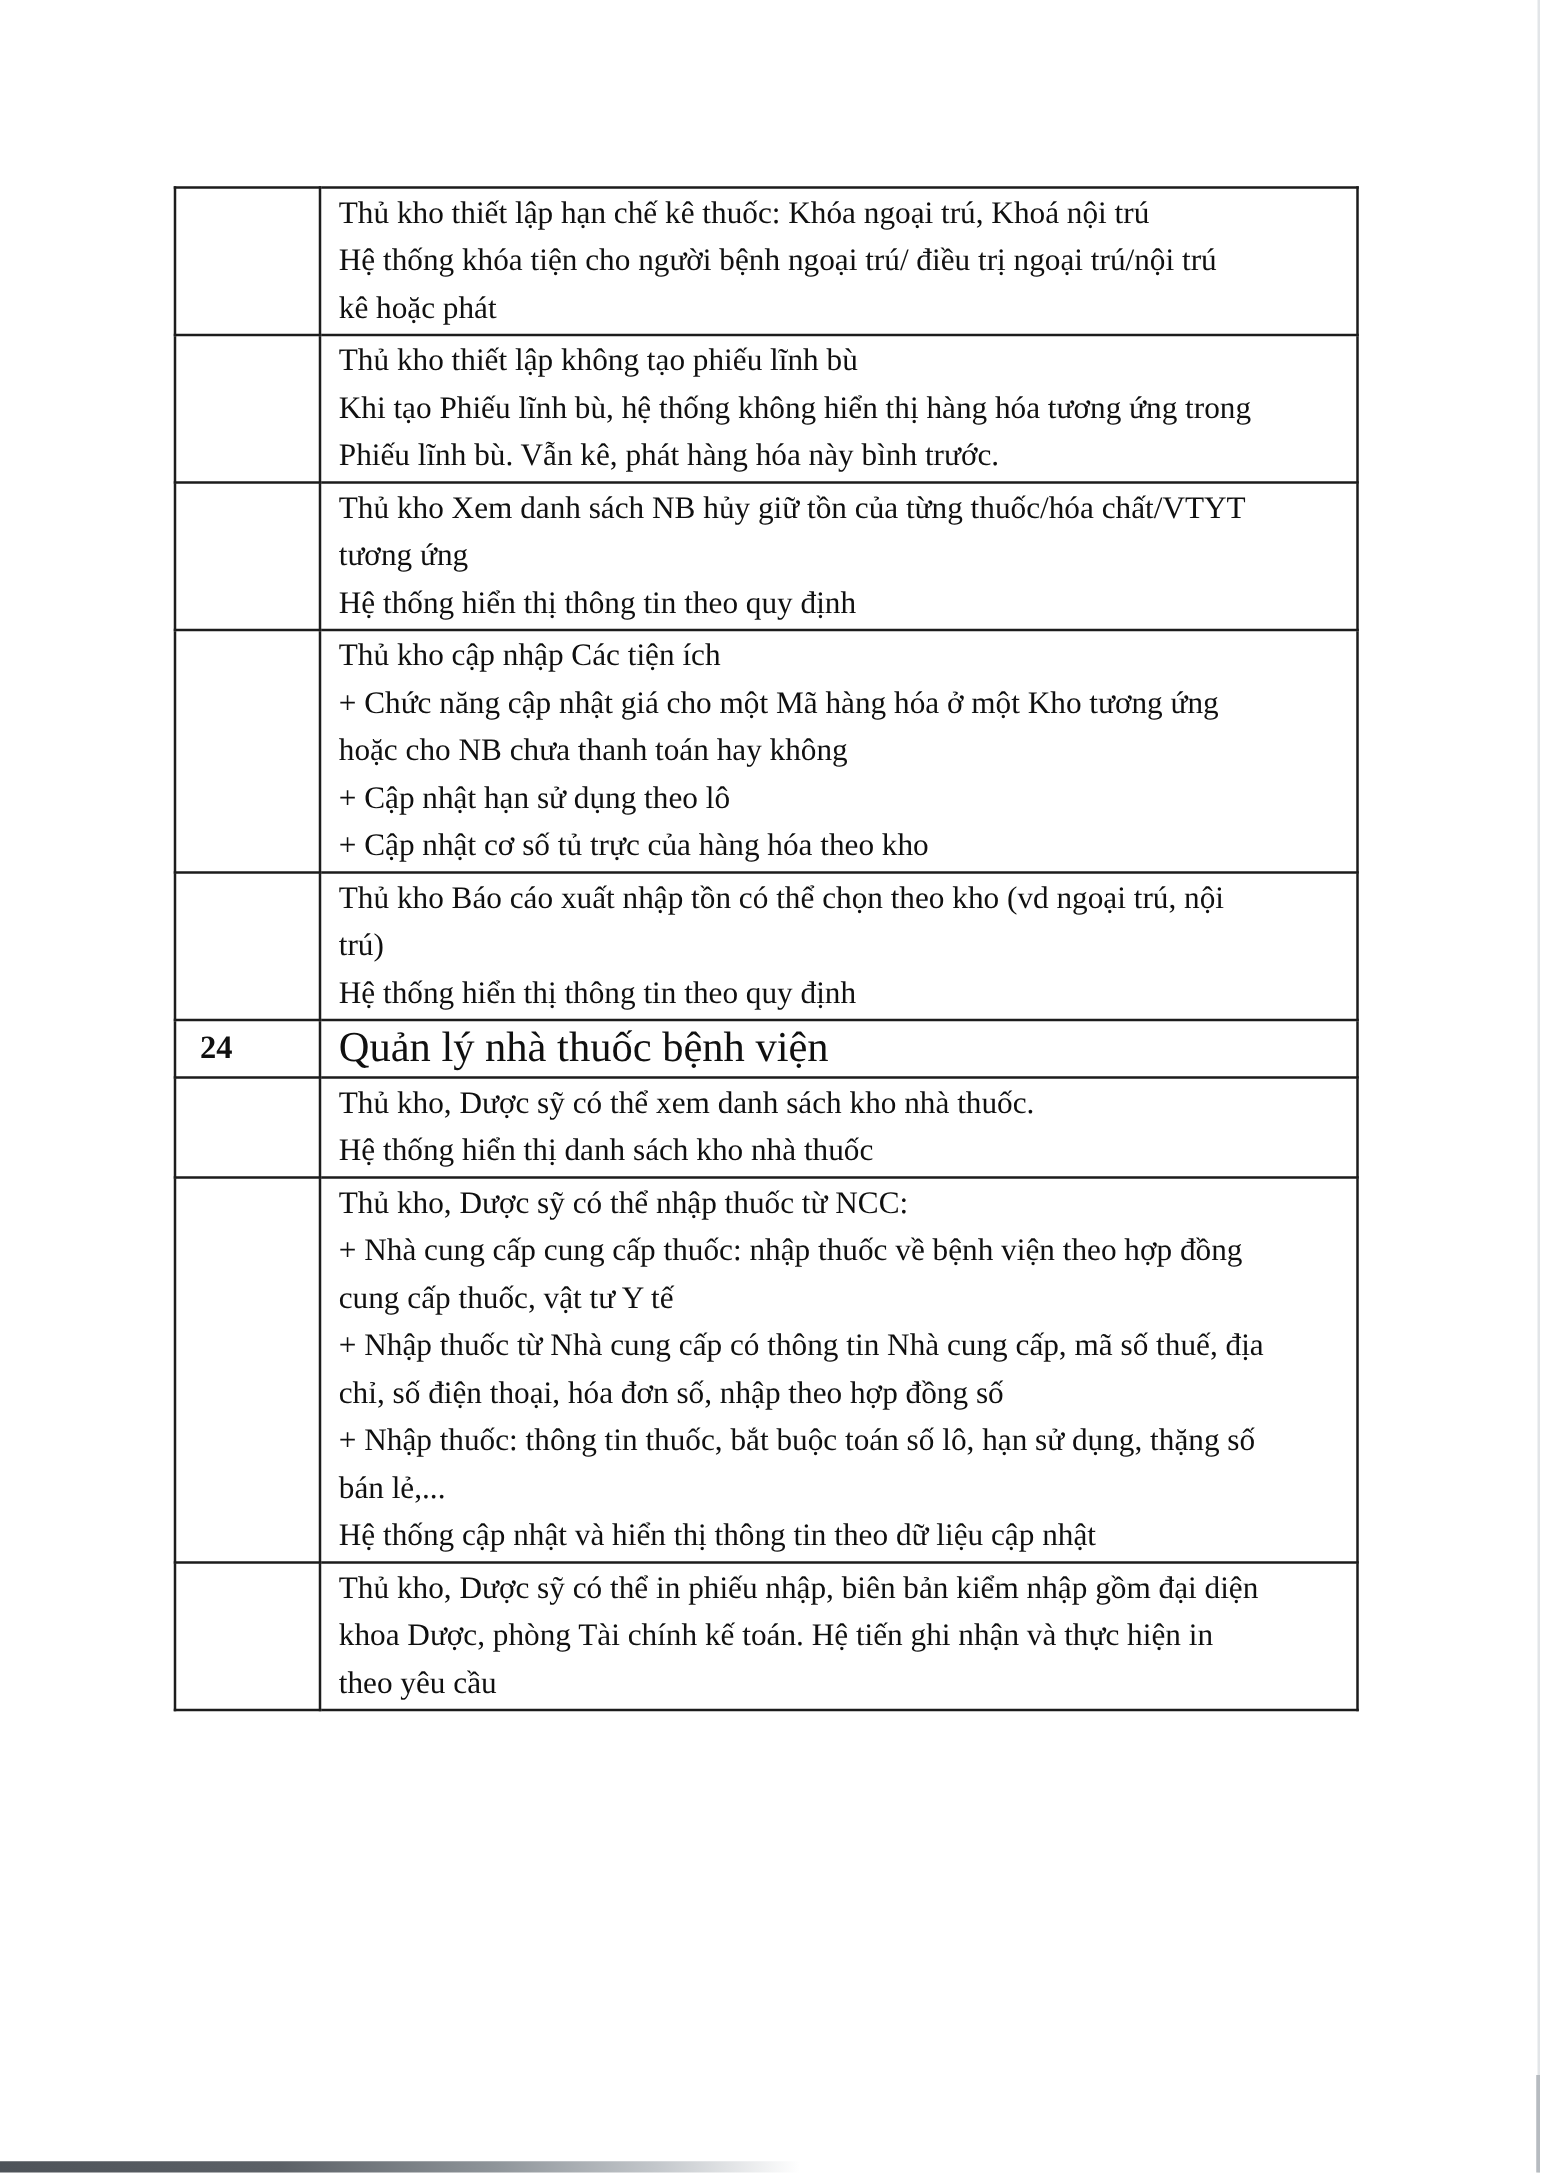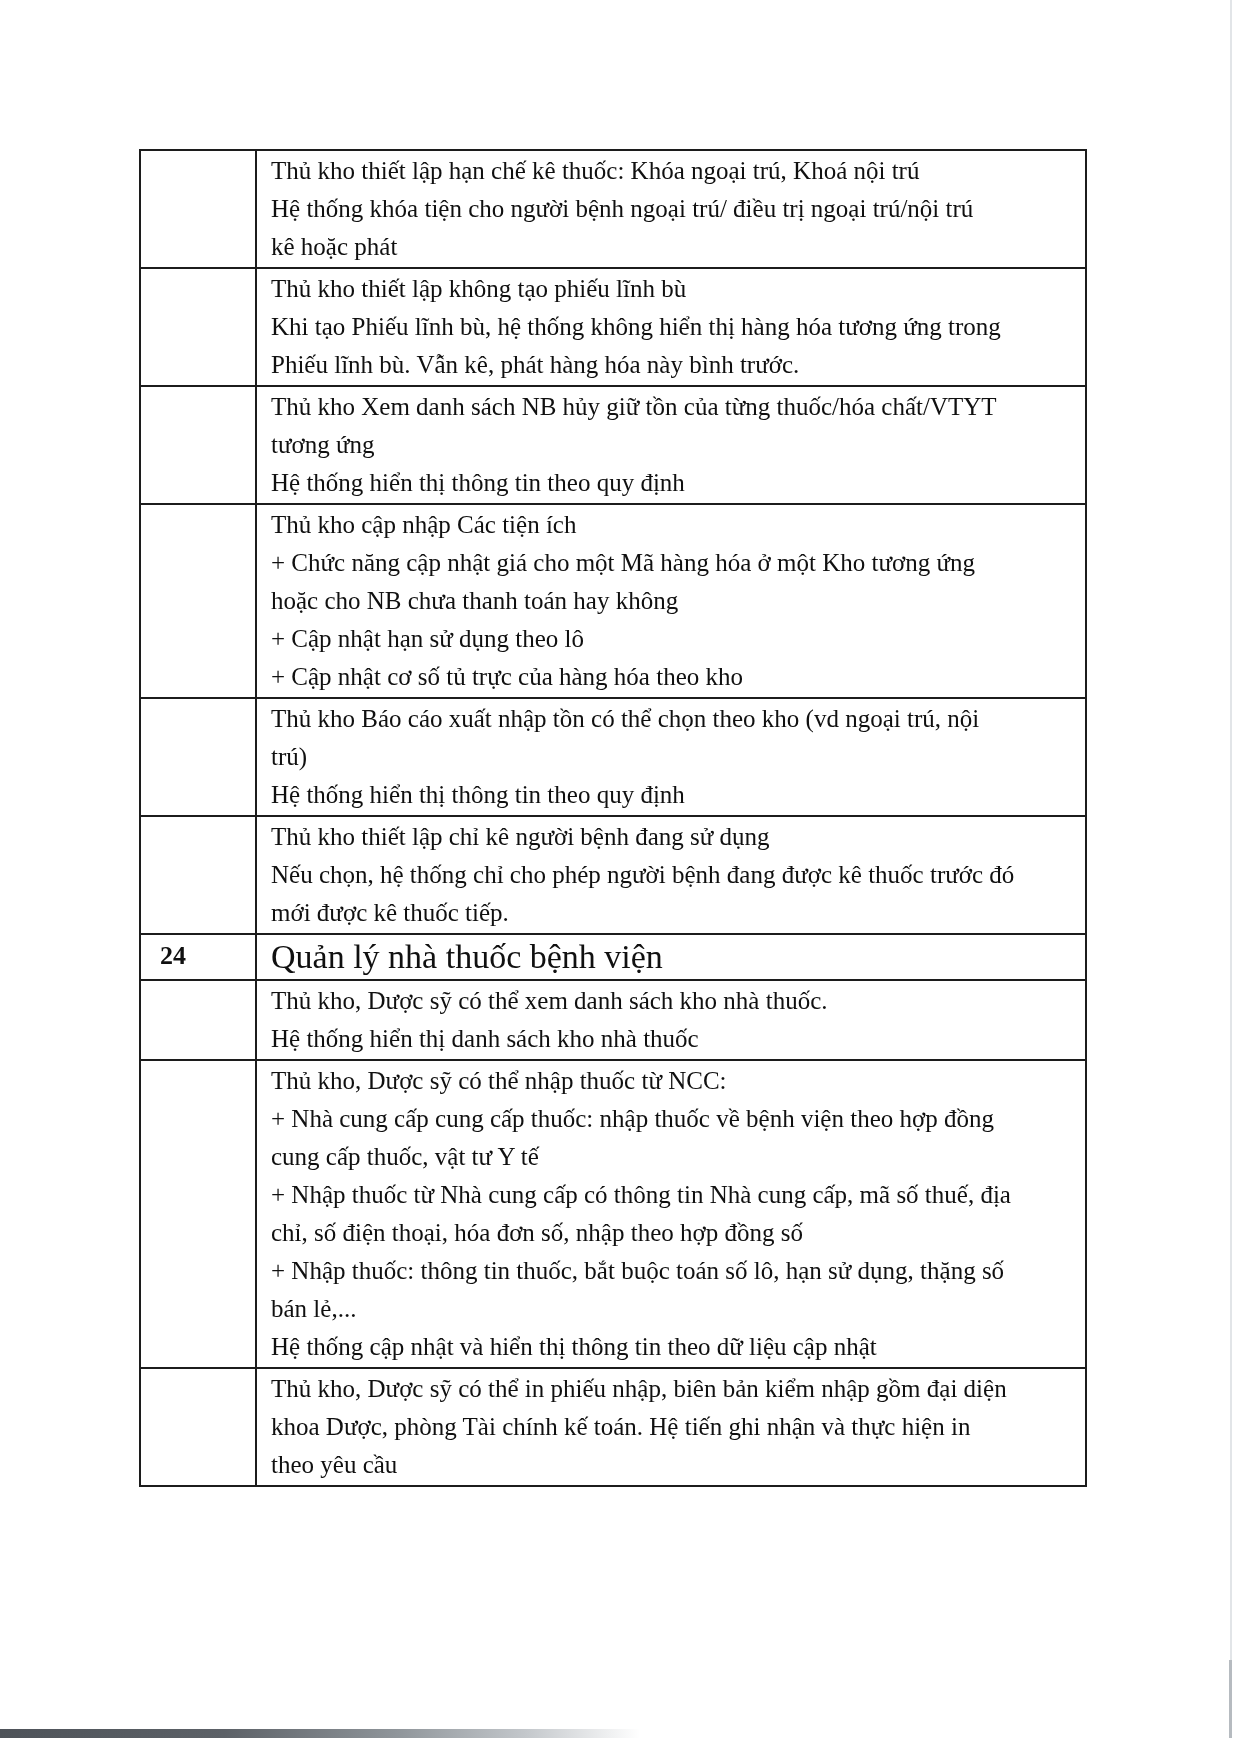--- a/index.html
+++ b/index.html
@@ -127,28 +127,20 @@
         </td>
       </tr>
       <tr>
         <td class="num"></td>
         <td class="content">
           <div class="text-line">Thủ kho Báo cáo xuất nhập tồn có thể chọn theo kho (vd ngoại trú, nội</div>
           <div class="text-line">trú)</div>
           <div class="text-line">Hệ thống hiển thị thông tin theo quy định</div>
         </td>
       </tr>
-      <tr>
-        <td class="num"></td>
-        <td class="content">
-          <div class="text-line">Thủ kho thiết lập chỉ kê người bệnh đang sử dụng</div>
-          <div class="text-line">Nếu chọn, hệ thống chỉ cho phép người bệnh đang được kê thuốc trước đó</div>
-          <div class="text-line">mới được kê thuốc tiếp.</div>
-        </td>
-      </tr>
       <tr class="section">
         <td class="num">24</td>
         <td class="content">
           <div class="text-line">Quản lý nhà thuốc bệnh viện</div>
         </td>
       </tr>
       <tr>
         <td class="num"></td>
         <td class="content">
           <div class="text-line">Thủ kho, Dược sỹ có thể xem danh sách kho nhà thuốc.</div>

